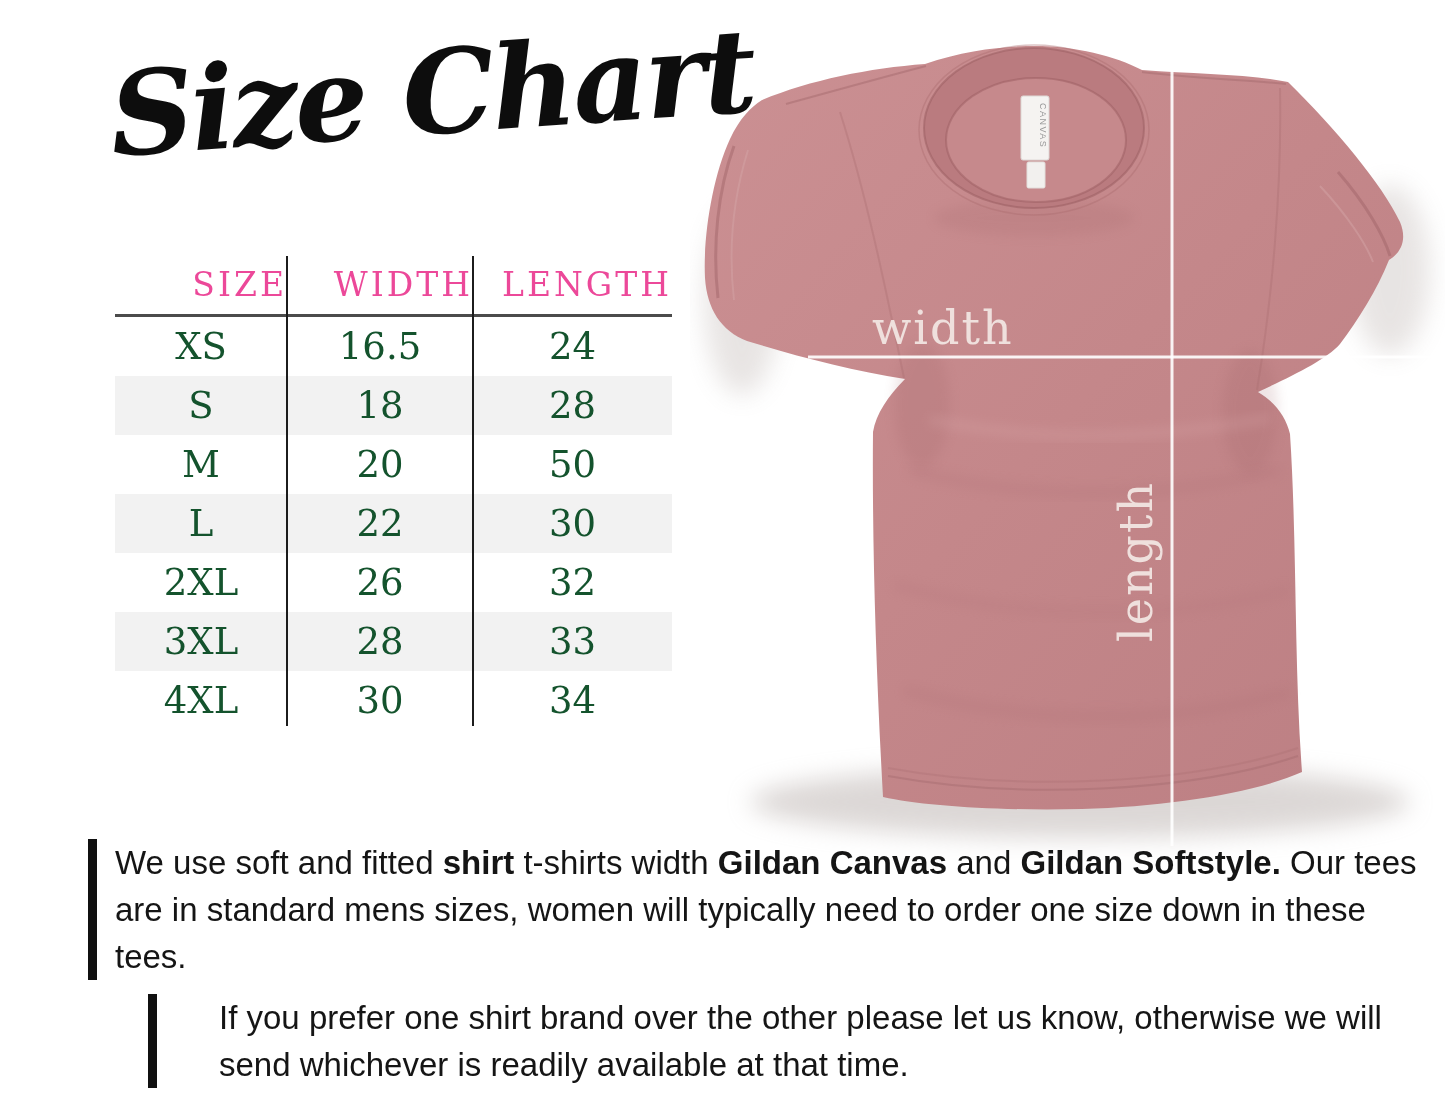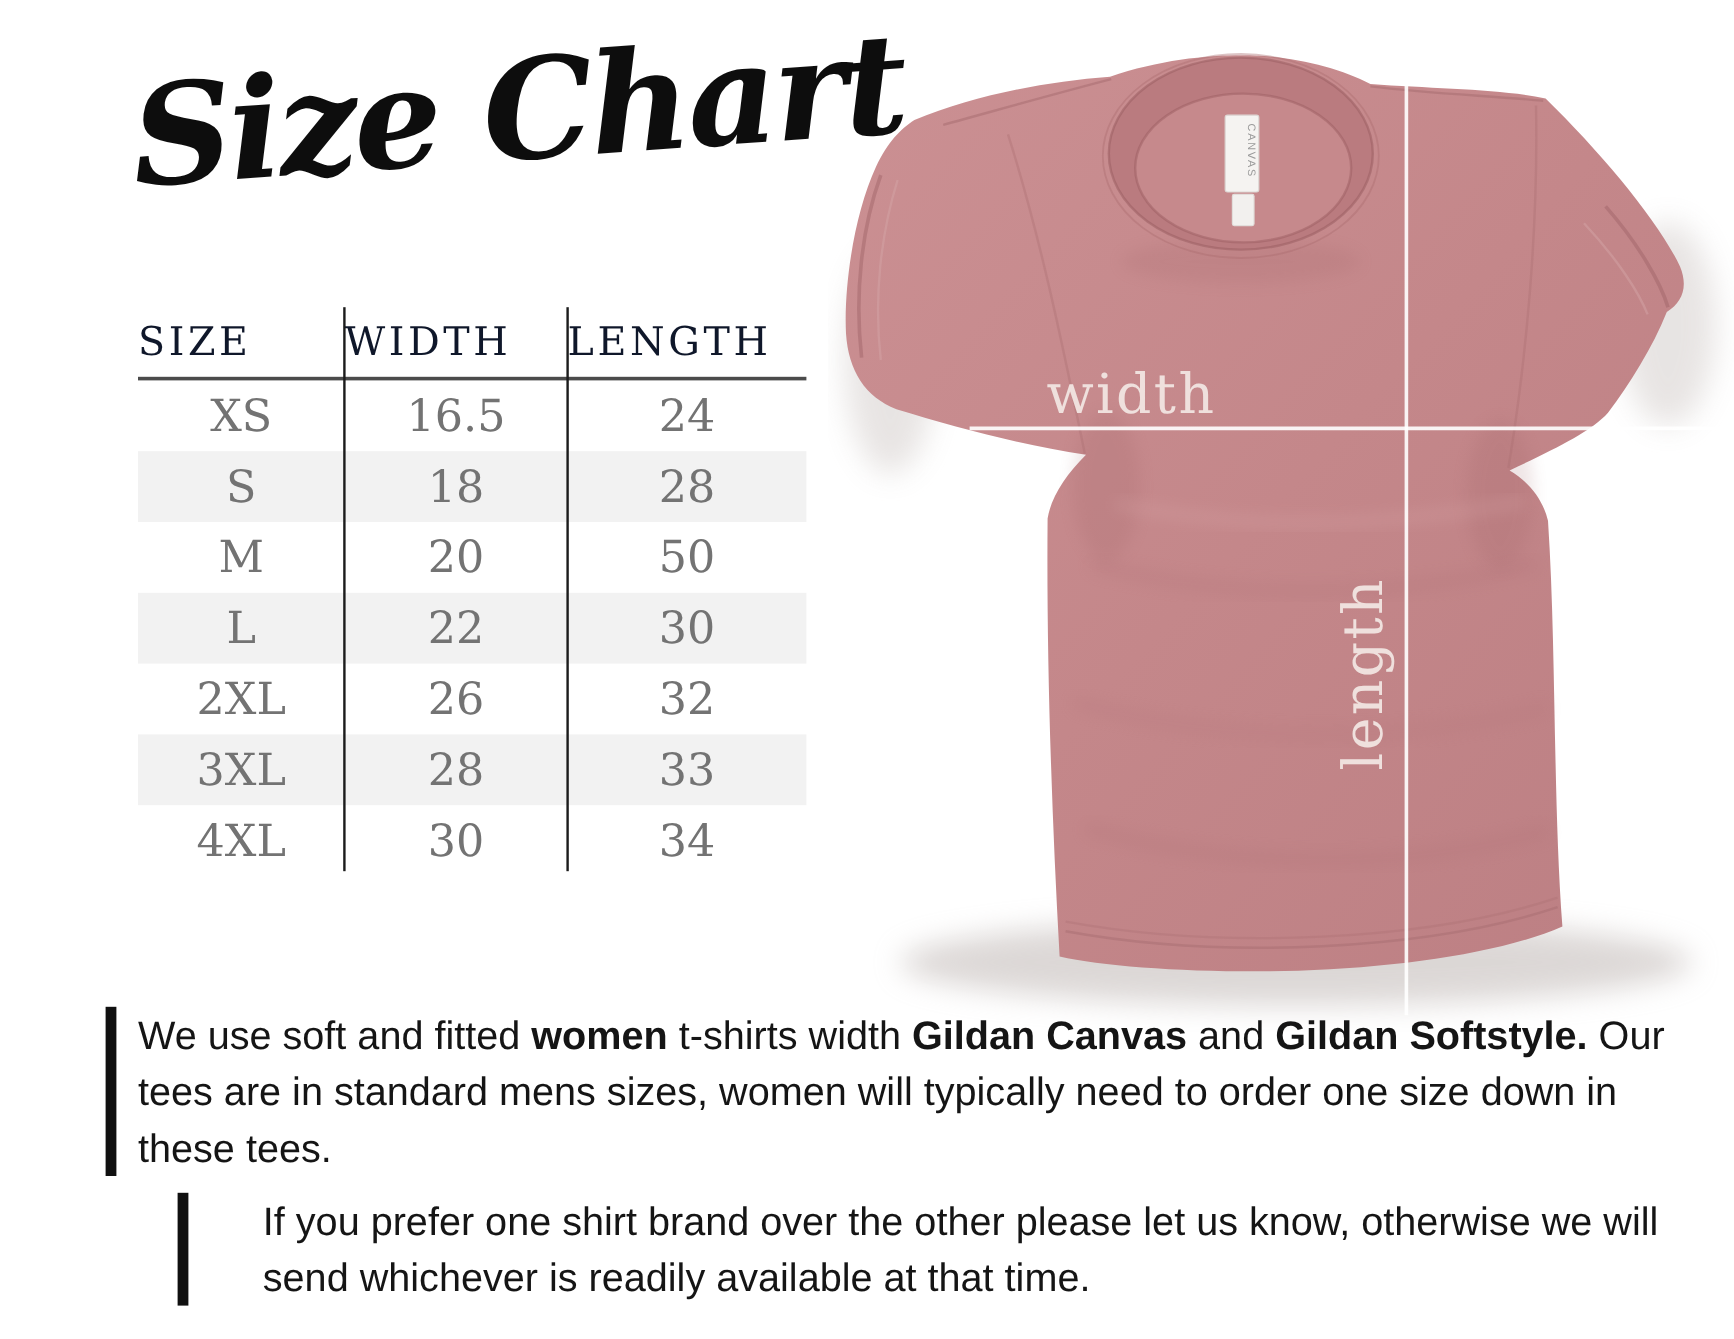--- a/index.html
+++ b/index.html
@@ -8,25 +8,25 @@
 
   
   .script-title{position:absolute;left:112px;top:26px;width:600px;height:210px;
     font-family:"DejaVu Serif",serif;font-style:italic;font-weight:700;
     font-size:116px;letter-spacing:-3px;color:#0d0d0d;transform:rotate(-4deg);
     white-space:nowrap;}
 
   
   .size-table{position:absolute;left:115px;top:256px;width:557px;}
   .t-head{display:grid;grid-template-columns:172px 186px 199px;
-    font-family:"DejaVu Serif",serif;font-size:33px;letter-spacing:3px;color:#0f172a;
-    line-height:58px;text-align:left;border-bottom:3px solid #4b4b4b;}
+    font-family:"DejaVu Serif",serif;font-size:33px;letter-spacing:3px;color:#ec4899;
+    line-height:58px;text-align:right;border-bottom:3px solid #4b4b4b;}
   .t-body{position:relative;}
   .t-row{display:grid;grid-template-columns:172px 186px 199px;height:59px;
-    font-family:"DejaVu Serif",serif;font-size:37px;color:#737373;line-height:59px;
+    font-family:"DejaVu Serif",serif;font-size:37px;color:#14532d;line-height:59px;
     text-align:center;}
   .t-row:nth-child(even){background:#f2f2f2;}
   .v-sep{position:absolute;top:-61px;bottom:4px;width:2px;background:#1c1c1c;}
   .v-sep.s1{left:171px;}
   .v-sep.s2{left:357px;}
 
   
   .note{position:absolute;display:flex;align-items:stretch;}
   .note-bar{width:9px;background:#101010;flex:none;}
   .note-text{margin-left:18px;font-size:33px;line-height:47px;color:#151515;}
@@ -177,21 +177,21 @@
         <line x1="482" y1="0" x2="482" y2="846" stroke="#ffffff" stroke-opacity="0.9" stroke-width="3"></line>
         <text class="measure" x="182" y="344">width</text>
         <text class="measure" transform="translate(462,642) rotate(-90)">length</text>
       </g>
     </svg>
   </div>
 
   <div class="note note1">
     <div class="note-bar"></div>
     <div class="note-text">
-      <span>We use soft and fitted </span><b>women</b><span> t-shirts width </span><b>Gildan Canvas</b><span> and </span><b>Gildan Softstyle.</b><span> Our tees are in standard mens sizes, women will typically need to order one size down in these tees.</span>
+      <span>We use soft and fitted </span><b>shirt</b><span> t-shirts width </span><b>Gildan Canvas</b><span> and </span><b>Gildan Softstyle.</b><span> Our tees are in standard mens sizes, women will typically need to order one size down in these tees.</span>
     </div>
   </div>
 
   <div class="note note2">
     <div class="note-bar"></div>
     <div class="note-text">If you prefer one shirt brand over the other please let us know, otherwise we will send whichever is readily available at that time.</div>
   </div>
 
 </div>
 

